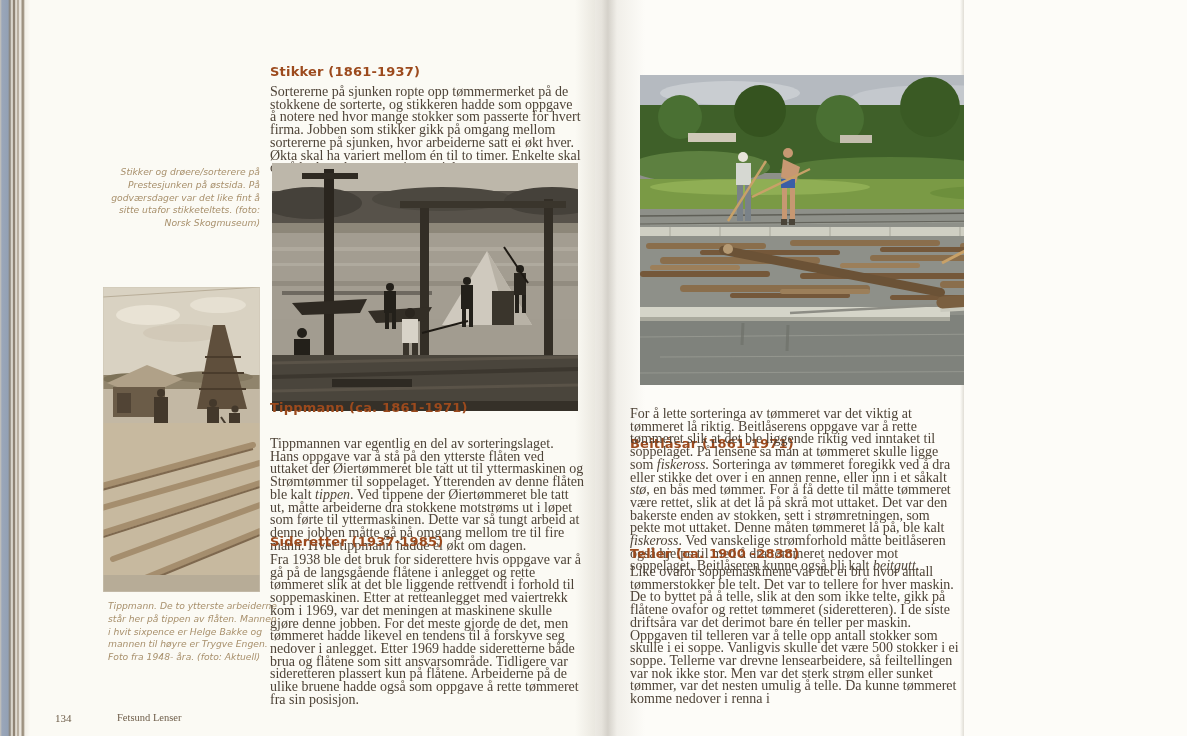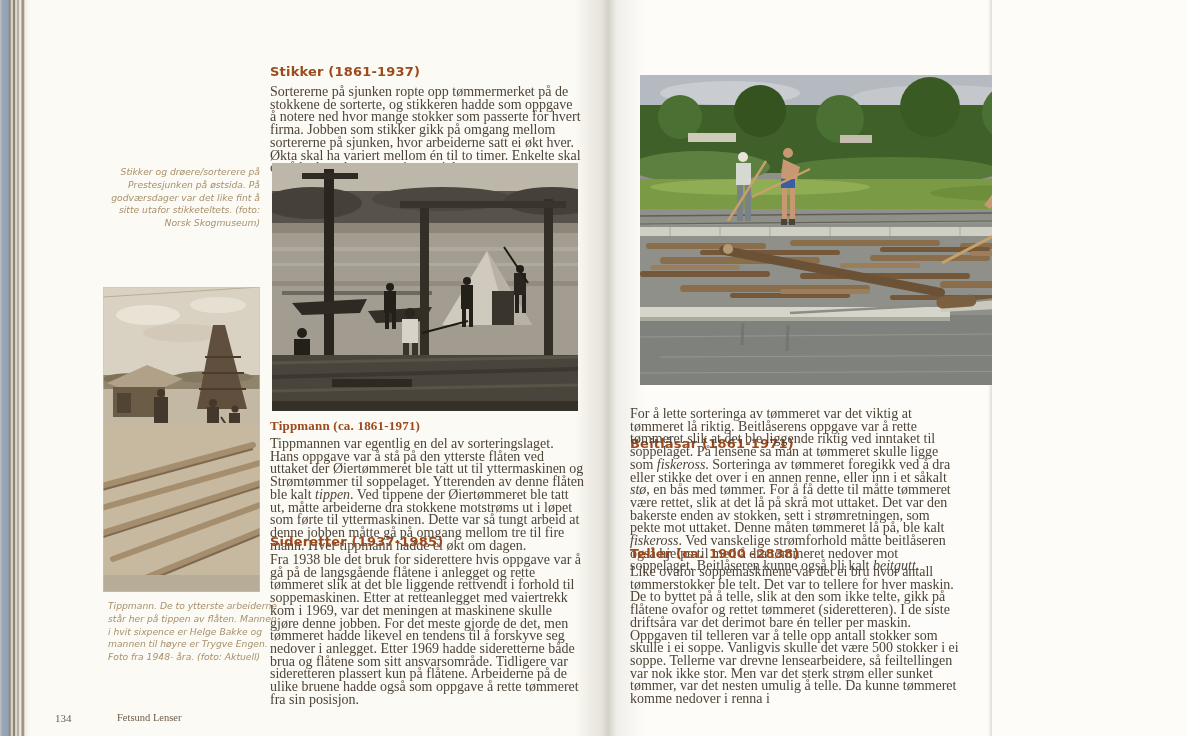--- a/index.html
+++ b/index.html
@@ -1,17 +1,17 @@
 <!DOCTYPE html>
 <html><head>
 <meta charset="utf-8">
 <style>
   html,body{margin:0;padding:0;}
   body{width:1187px;height:736px;background:#fdfcf8;font-family:"Liberation Serif",serif;}
-  #spread{position:relative;width:964px;height:736px;overflow:hidden;background:#fdfcf8;padding-left:28px;}
+  #spread{position:relative;width:964px;height:736px;overflow:hidden;background:#fdfcf8;}
 
   
   .spine{position:absolute;left:0;top:0;width:30px;height:736px;
     background:linear-gradient(90deg,
       #c9c5bc 0px,#9aa6b9 2px,#93a1b5 8px,#877f72 10px,
       #f3f0e8 12px,#6e5f4d 14px,#f6f3eb 16px,#a39684 18px,
       #fcfaf5 20px,#8a7c68 23px,#f2efe7 25px,#fbf9f3 30px);}
   .gutter{position:absolute;left:575px;top:0;width:70px;height:736px;
     background:linear-gradient(90deg,rgba(150,140,122,0) 0%,rgba(150,140,122,.22) 38%,rgba(120,110,95,.30) 47%,rgba(150,140,122,.12) 60%,rgba(150,140,122,0) 100%);}
   .right-edge{position:absolute;right:0;top:0;width:4px;height:736px;
@@ -165,21 +165,21 @@
         <line x1="0" y1="250" x2="157" y2="200"></line>
         <line x1="30" y1="300" x2="157" y2="248"></line>
       </g>
       <rect x="0" y="288" width="157" height="17" fill="#b7ac97"></rect>
       <rect x="0" y="0" width="157" height="305" fill="none" stroke="#cdc5b4" stroke-width="1"></rect>
     </svg>
   </div>
 
   <div class="caption" style="left:108px;top:600px;width:172px;">Tippmann. De to ytterste arbeiderne står her på tippen av flåten. Mannen i hvit sixpence er Helge Bakke og mannen til høyre er Trygve Engen. Foto fra 1948- åra. (foto: Aktuell)</div>
 
-  <div class="h-section" style="left:270px;top:418px;font-family:Liberation Serif, serif;">Tippmann (ca. 1861-1971)</div>
+  <div class="h-section" style="left:270px;top:400px;">Tippmann (ca. 1861-1971)</div>
   <div class="body-text" style="left:270px;top:438px;width:314px;"><span>Tippmannen var egentlig en del av sorteringslaget. Hans oppgave var å stå på den ytterste flåten ved uttaket der Øiertømmeret ble tatt ut til yttermaskinen og Strømtømmer til soppelaget. Ytterenden av denne flåten ble kalt </span><em>tippen</em><span>. Ved tippene der Øiertømmeret ble tatt ut, måtte arbeiderne dra stokkene motstrøms ut i løpet som førte til yttermaskinen. Dette var så tungt arbeid at denne jobben måtte gå på omgang mellom tre til fire mann. Hver tippmann hadde ei økt om dagen.</span></div>
 
   <div class="h-section" style="left:270px;top:534px;">Sideretter (1937-1985)</div>
   <div class="body-text" style="left:270px;top:554px;width:314px;"><span>Fra 1938 ble det bruk for siderettere hvis oppgave var å gå på de langsgående flåtene i anlegget og rette tømmeret slik at det ble liggende rettvendt i forhold til soppemaskinen. Etter at retteanlegget med vaiertrekk kom i 1969, var det meningen at maskinene skulle gjøre denne jobben. For det meste gjorde de det, men tømmeret hadde likevel en tendens til å forskyve seg nedover i anlegget. Etter 1969 hadde sideretterne både brua og flåtene som sitt ansvarsområde. Tidligere var sideretteren plassert kun på flåtene. Arbeiderne på de ulike bruene hadde også som oppgave å rette tømmeret fra sin posisjon.</span></div>
 
   <div class="footer" style="left:55px;">
     <span class="pagenum">134</span>
   </div>
   <div class="footer" style="left:117px;">Fetsund Lenser</div>
 

